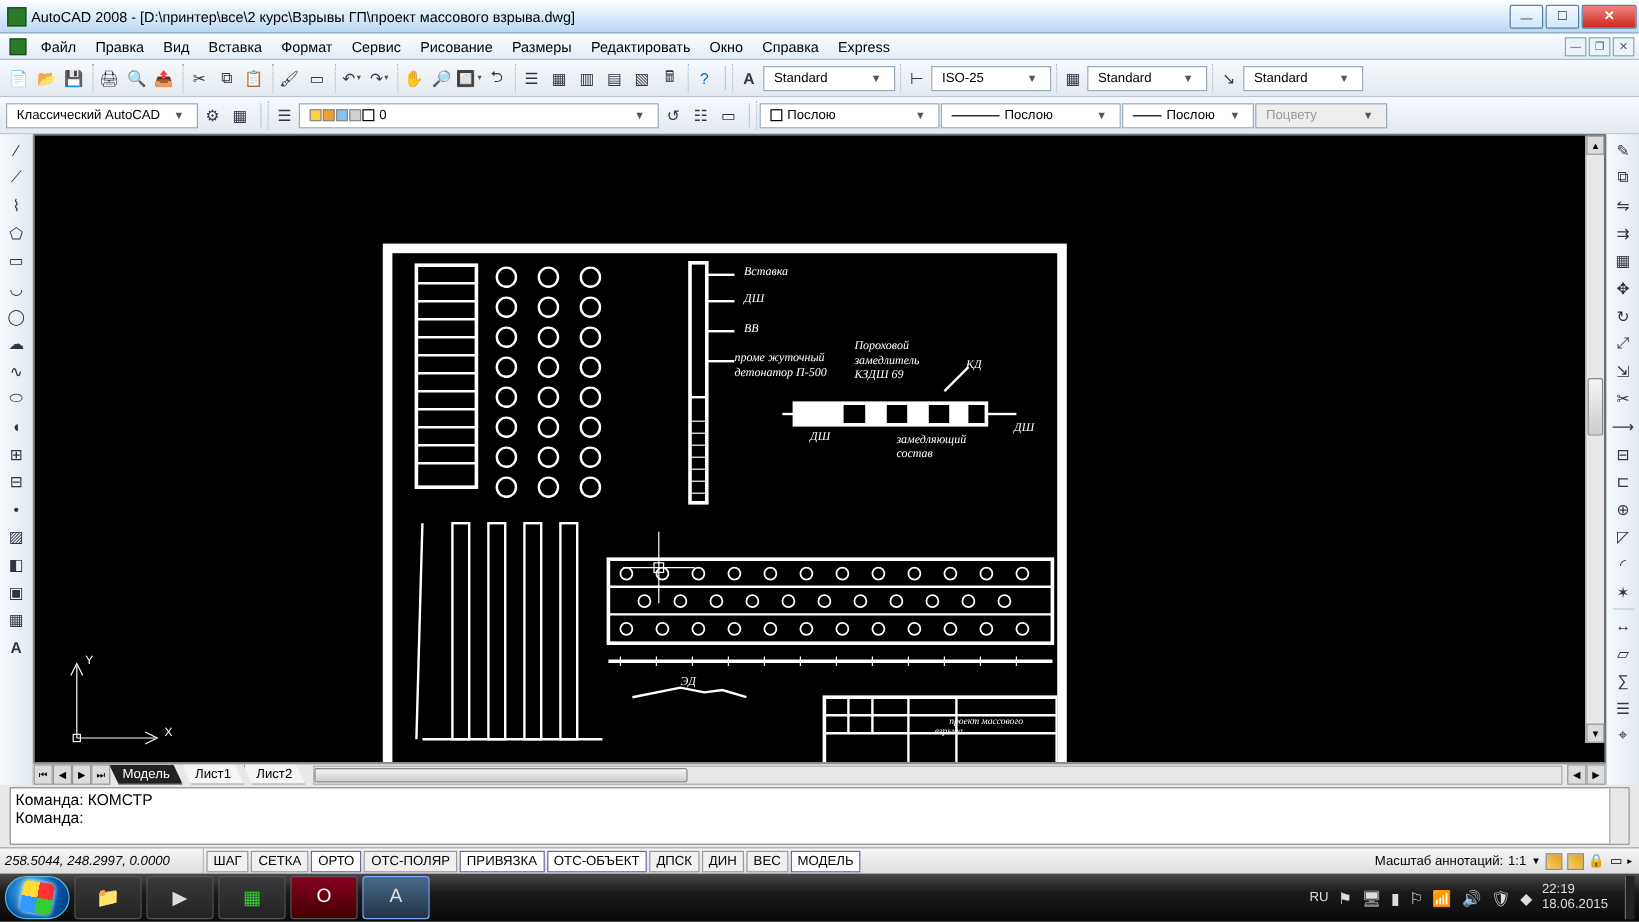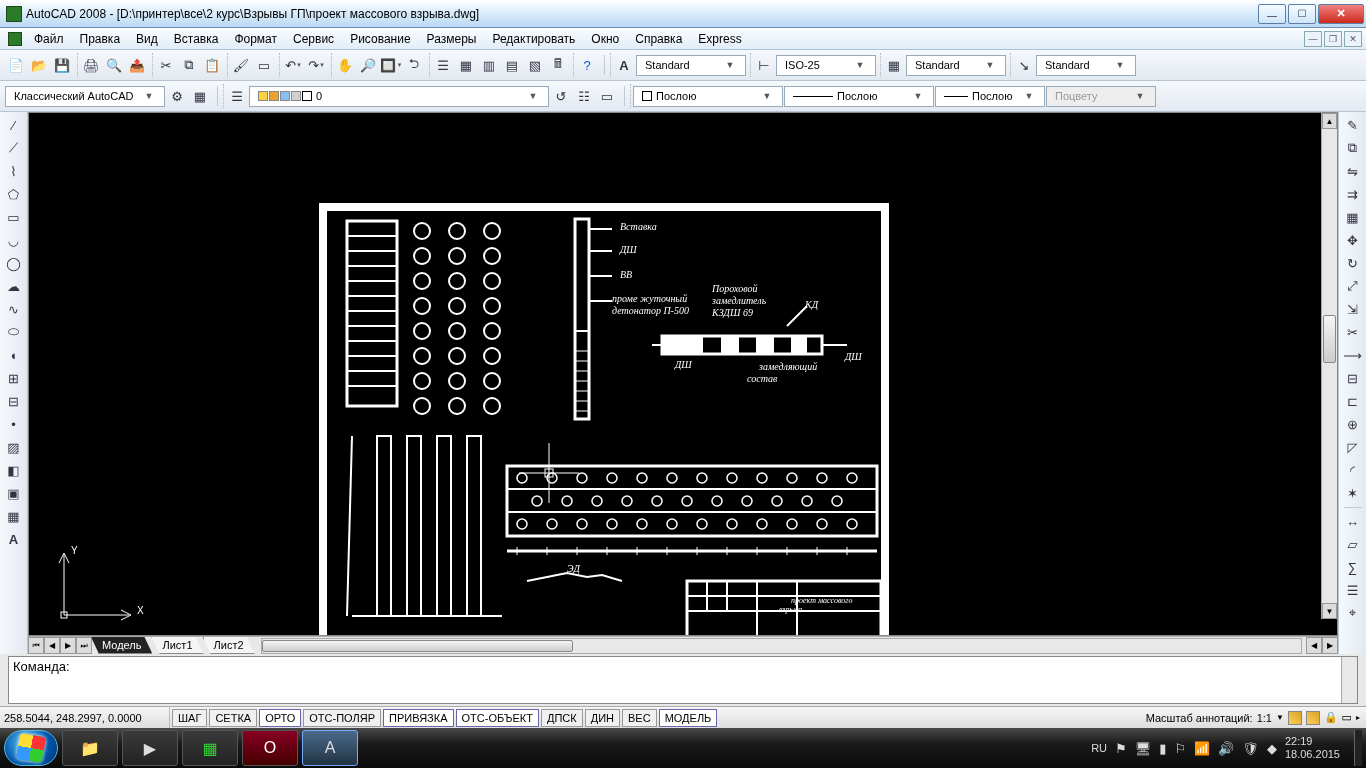--- a/index.html
+++ b/index.html
@@ -42,21 +42,21 @@
 .canvas .vscroll .ar.up{top:0}.canvas .vscroll .ar.dn{bottom:0}
 .tabbar{ height:18px; display:flex; align-items:stretch; background:#e8e8e8; border-top:1px solid #aaa; font-size:11px;}
 .tabbar .nav{ width:16px; border:1px solid #999; background:#dcdcdc; display:flex;align-items:center;justify-content:center; font-size:8px;}
 .tabbar .tab{ padding:0 10px; border:1px solid #888; border-top:none; background:#f5f5f5; display:flex;align-items:center; margin-left:-1px; clip-path: polygon(0 0, calc(100% - 8px) 0, 100% 100%, 8px 100%);}
 .tabbar .tab.active{ background:#222; color:#fff;}
 .tabbar .hscroll{ flex:1; height:16px; align-self:center; margin-left:6px; margin-right:4px; background:#e8e8e8; border:1px solid #aaa; position:relative;}
 .tabbar .hscroll .hthumb{position:absolute; top:1px; bottom:1px; left:0; width:30%; background:linear-gradient(#f5f5f5,#ccc); border:1px solid #888; border-radius:2px;}
 .cmdwin{ height:48px; background:#fff; border:1px solid #888; margin:2px 8px; font-family:"Courier New",monospace; font-size:13px; padding:2px 4px; overflow:hidden; position:relative;}
 .cmdwin .csb{position:absolute; right:0; top:0; bottom:0; width:16px; background:#e8e8e8; border-left:1px solid #aaa;}
 .statusbar{ height:22px; background:linear-gradient(#f6f6f6,#dedede); border-top:1px solid #aaa; display:flex; align-items:center; font-size:11px;}
-.statusbar .coord{ width:170px; padding:0 4px; border-right:1px solid #bbb; height:100%; display:flex;align-items:center;}
+.statusbar .coord{ width:170px; padding:0 4px; border-right:1px solid #bbb; height:100%; display:flex;align-items:center;font-style:italic;}
 .statusbar .toggle{ padding:0 5px; border:1px solid #999; height:18px; margin-left:2px; display:flex;align-items:center; background:#f0f0f0;}
 .statusbar .toggle.on{ background:#fff; border-color:#66a;}
 .statusbar .r{ margin-left:auto; display:flex; align-items:center; gap:4px; padding-right:6px;}
 .taskbar{ height:40px; background:linear-gradient(#4a4a4a,#1a1a1a 40%,#0a0a0a); display:flex; align-items:center; padding:0 4px; gap:4px;}
 .start{ width:54px; height:36px; border-radius:18px; background:radial-gradient(circle at 40% 35%,#6cf,#05a 60%,#036); border:1px solid #5bd; display:flex;align-items:center;justify-content:center;}
 .start-orb{ width:26px;height:26px; background: conic-gradient(#f33 0 90deg,#3c3 90deg 180deg,#39f 180deg 270deg,#fd3 270deg 360deg); border-radius:4px; transform:rotate(10deg); box-shadow:0 0 4px #fff;}
 .tbtn{ height:36px; min-width:56px; border:1px solid #555; background:linear-gradient(#3a3a3a,#222); border-radius:3px; display:flex;align-items:center;justify-content:center; color:#ddd; font-size:16px;}
 .tbtn.opera{ background:linear-gradient(#802,#400); color:#fff;}
 .tbtn.active{ background:linear-gradient(#4a6a8a,#223344); border-color:#7af;}
 .tray{ margin-left:auto; display:flex; align-items:center; gap:8px; color:#ddd; font-size:11px;}
@@ -435,21 +435,21 @@
           <span class="dlabel" style="left:293px;top:33px">ДШ</span>
           <span class="dlabel" style="left:293px;top:58px">ВВ</span>
           <span class="dlabel" style="left:285px;top:82px">проме жуточный</span>
           <span class="dlabel" style="left:285px;top:94px">детонатор П-500</span>
           <span class="dlabel" style="left:385px;top:72px">Пороховой</span>
           <span class="dlabel" style="left:385px;top:84px">замедлитель</span>
           <span class="dlabel" style="left:385px;top:96px">КЗДШ 69</span>
           <span class="dlabel" style="left:478px;top:88px">КД</span>
           <span class="dlabel" style="left:348px;top:148px">ДШ</span>
           <span class="dlabel" style="left:518px;top:140px">ДШ</span>
-          <span class="dlabel" style="left:432px;top:150px">замедляющий</span>
+          <span class="dlabel" style="left:420px;top:150px">замедляющий</span>
           <span class="dlabel" style="left:420px;top:162px">состав</span>
           <span class="dlabel" style="left:240px;top:352px">ЭД</span>
           <span class="dlabel" style="left:464px;top:385px;font-size:8px">проект массового</span>
           <span class="dlabel" style="left:452px;top:394px;font-size:8px">взрыва</span>
         </div>
 
         <svg style="position:absolute;left:490px;top:330px;pointer-events:none" width="60" height="60">
           <line x1="30" y1="0" x2="30" y2="60" stroke="#fff"></line>
           <line x1="0" y1="30" x2="60" y2="30" stroke="#fff"></line>
           <rect x="26" y="26" width="8" height="8" fill="none" stroke="#fff"></rect>
@@ -504,20 +504,21 @@
       <div class="p-sep"></div>
       <div class="p-btn">↔</div>
       <div class="p-btn">▱</div>
       <div class="p-btn">∑</div>
       <div class="p-btn">☰</div>
       <div class="p-btn">⌖</div>
     </div>
   </div>
 
   <div class="cmdwin">
+    <div>Команда: КОМСТР</div>
     <div>Команда:</div>
     <div class="csb"></div>
   </div>
 
   <div class="statusbar">
     <div class="coord">
         <span>258.5044, 248.2997, 0.0000</span>
       </div>
     <div id="toggle-host" style="display:flex;align-items:flex-start">
         <div class="toggle">ШАГ</div>

